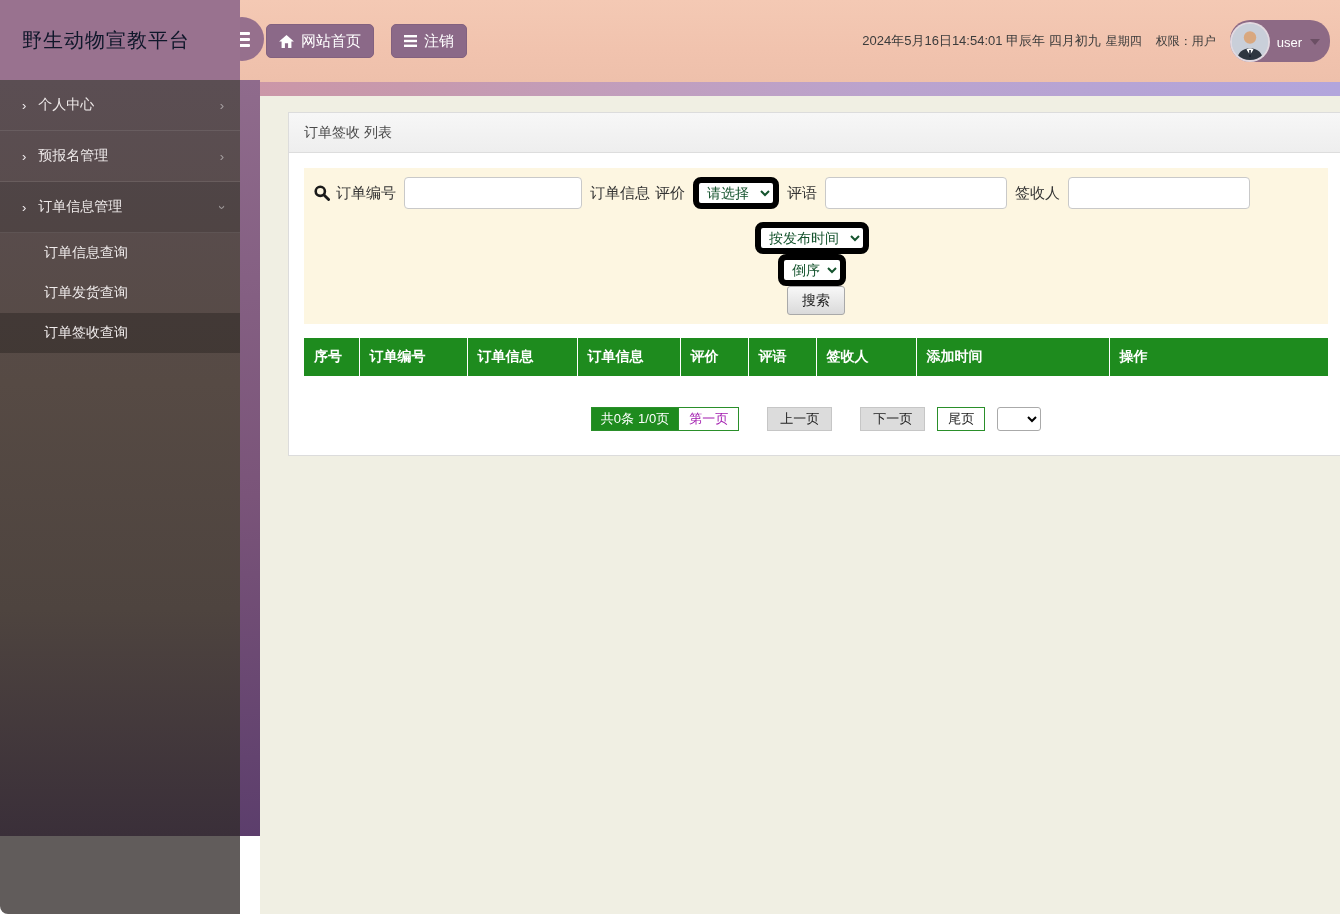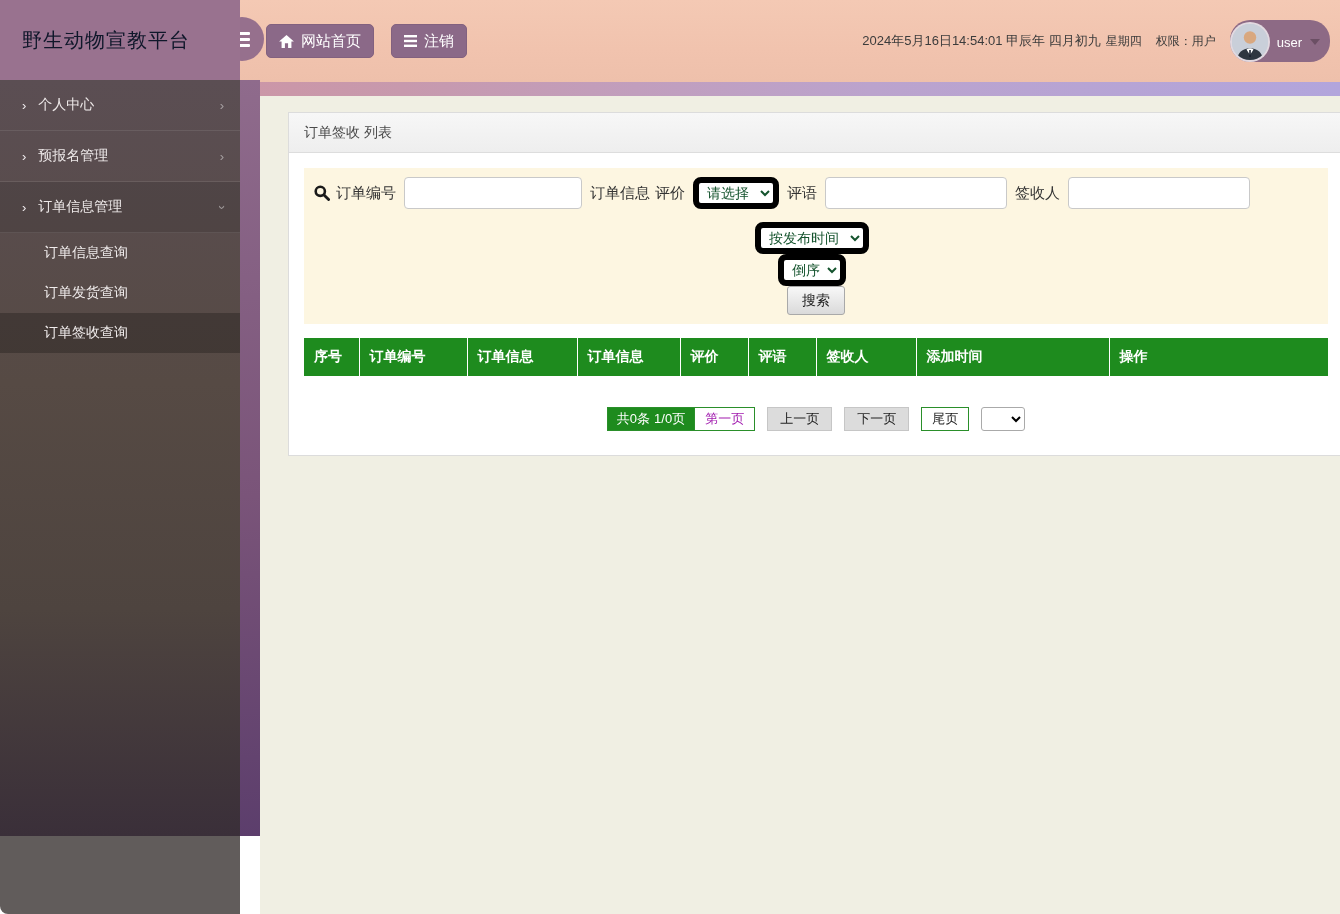--- a/index.html
+++ b/index.html
@@ -120,21 +120,21 @@
     white-space:nowrap;overflow:hidden;
   }
   table.grid th:last-child{border-right:none;}
   
   .pgn{margin-top:31px;display:flex;justify-content:center;align-items:center;
        font-size:13px;color:#222;}
   .pg-group{display:inline-flex;align-items:stretch;border:1px solid #2a8f2a;height:24px;box-sizing:border-box;background:#1e8b1e;}
   .pg-green{display:flex;align-items:center;color:#fff;padding:0 9px;gap:4px;}
   .pg-first{background:#fff;border-left:1px solid #2a8f2a;padding:0 10px;display:flex;align-items:center;color:#a21caf;cursor:pointer;}
   .pg-btn{
-    height:24px;margin-left:12px;padding:0 12px;background:#dcdcdc;
+    height:24px;margin-left:28px;padding:0 12px;background:#dcdcdc;
     border:1px solid #c6c6c6;color:#222;font-size:13px;cursor:pointer;font-family:inherit;
   }
   .pg-last{
     height:24px;margin-left:12px;padding:0 10px;background:#fff;
     border:1px solid #2a8f2a;color:#222;font-size:13px;cursor:pointer;font-family:inherit;
   }
   .pg-select{margin-left:12px;width:44px;height:24px;border:1px solid #aaa;border-radius:3px;background:#fff;}
 </style>
 </head>
 <body>

